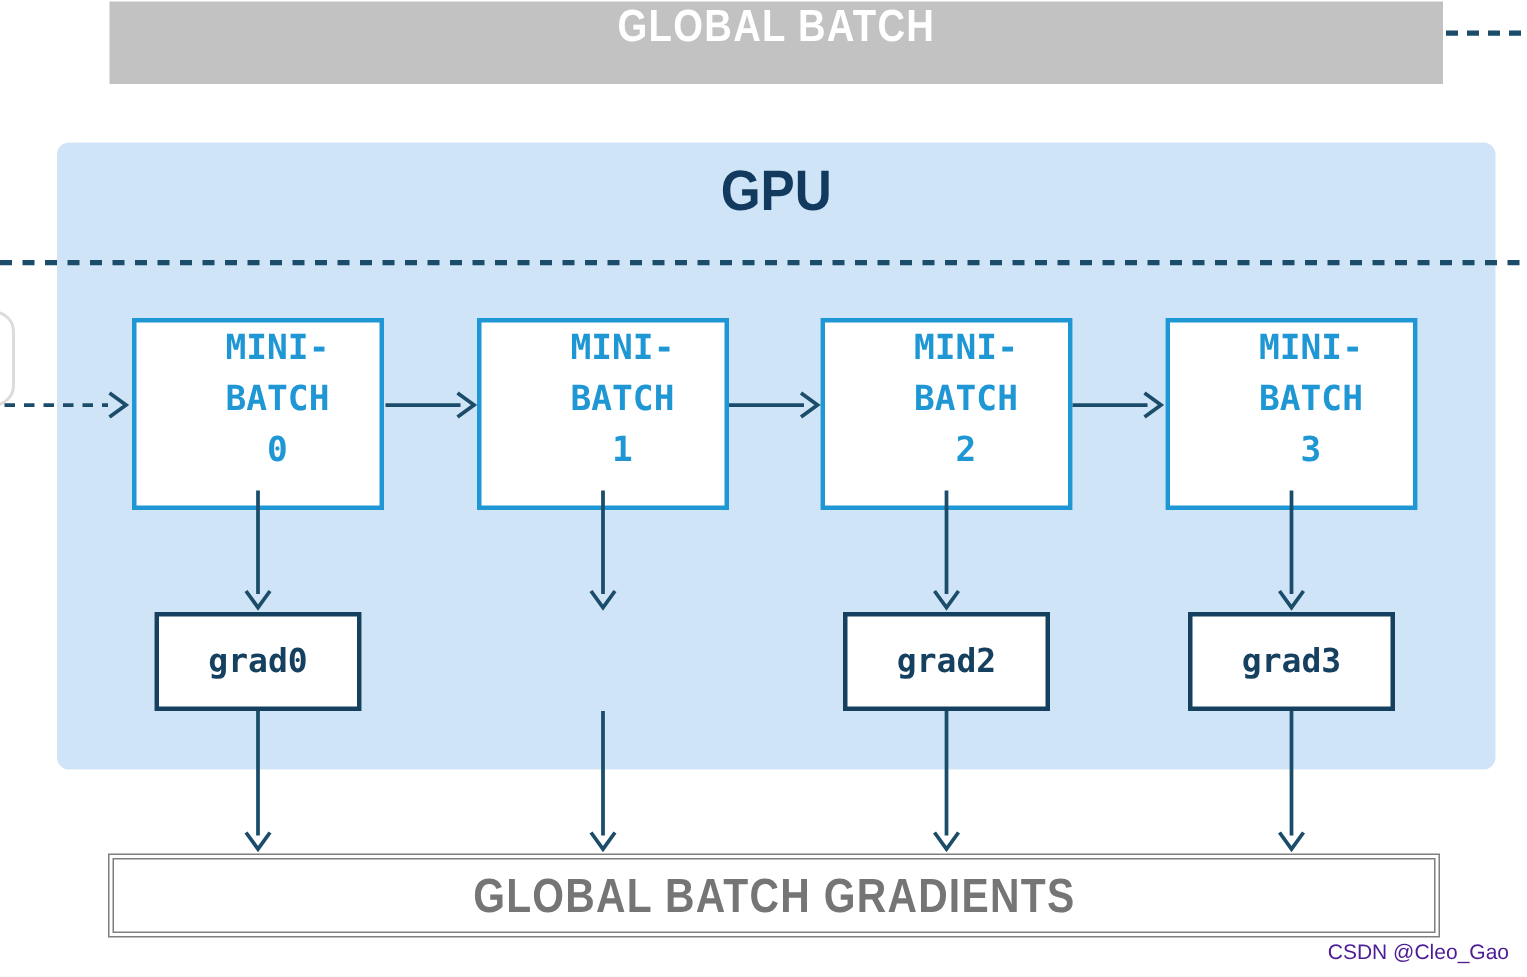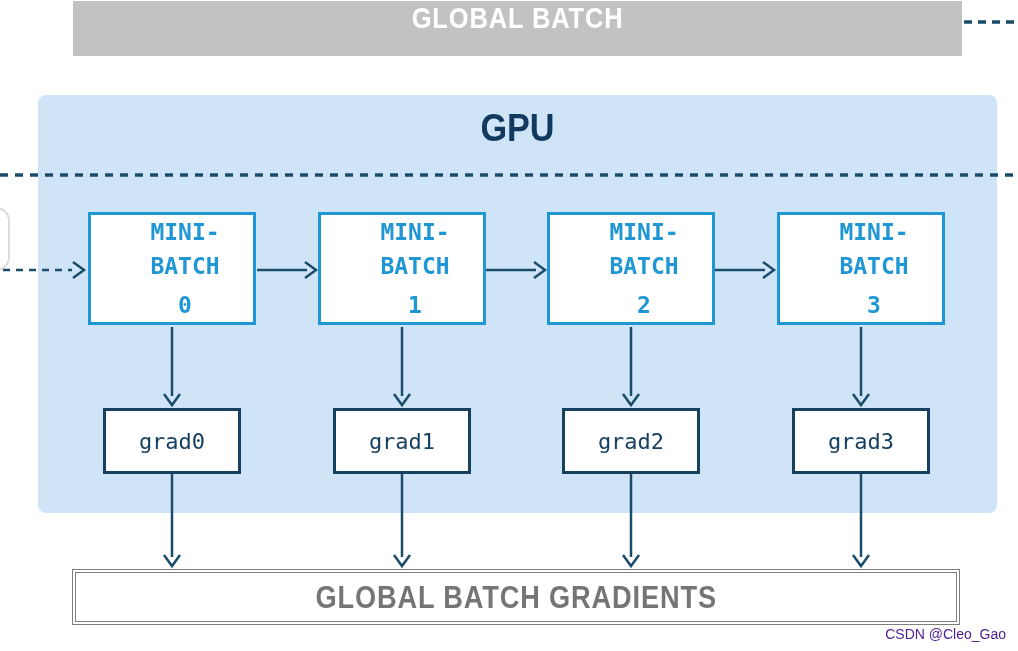--- a/index.html
+++ b/index.html
@@ -55,26 +55,26 @@
     width: 32px; height: 60px;
     background: #ffffff;
     border: 2px solid #dcdcdc;
     border-radius: 14px;
   }
 
   
   .mini-batch {
     position: absolute;
     top: 212px;
-    width: 168px; height: 113px;
+    width: 168px; height: 128px;
     box-sizing: border-box;
     background: #ffffff;
     border: 3px solid #1f97d4;
     display: flex; flex-direction: column;
-    align-items: center; justify-content: space-between;
+    align-items: center; justify-content: flex-start;
     color: #1f97d4;
     font-family: "DejaVu Sans Mono", monospace;
     font-weight: bold;
     font-size: 23px;
     line-height: 34px;
     text-align: center;
     padding-left: 26px;
   }
   .mb0 { left: 88px; }
   .mb1 { left: 318px; }
@@ -85,21 +85,21 @@
   .grad-box {
     position: absolute;
     top: 408px;
     width: 138px; height: 66px;
     box-sizing: border-box;
     background: #ffffff;
     border: 3px solid #16405f;
     display: flex; align-items: center; justify-content: center;
     color: #16405f;
     font-family: "DejaVu Sans Mono", monospace;
-    font-weight: normal;
+    font-weight: bold;
     font-size: 22px;
   }
   .g0 { left: 103px; }
   .g1 { left: 333px; }
   .g2 { left: 562px; }
   .g3 { left: 792px; }
 
   
   .output-box {
     position: absolute;
@@ -164,23 +164,20 @@
     <span>2</span>
   </div>
   <div class="mini-batch mb3">
     <span>MINI-BATCH</span>
     <span>3</span>
   </div>
 
   <div class="grad-box g0">
     <span>grad0</span>
   </div>
-  <div class="grad-box g1">
-    <span>grad1</span>
-  </div>
   <div class="grad-box g2">
     <span>grad2</span>
   </div>
   <div class="grad-box g3">
     <span>grad3</span>
   </div>
 
   <div class="output-box">
     <span class="label">GLOBAL BATCH GRADIENTS</span>
   </div>

